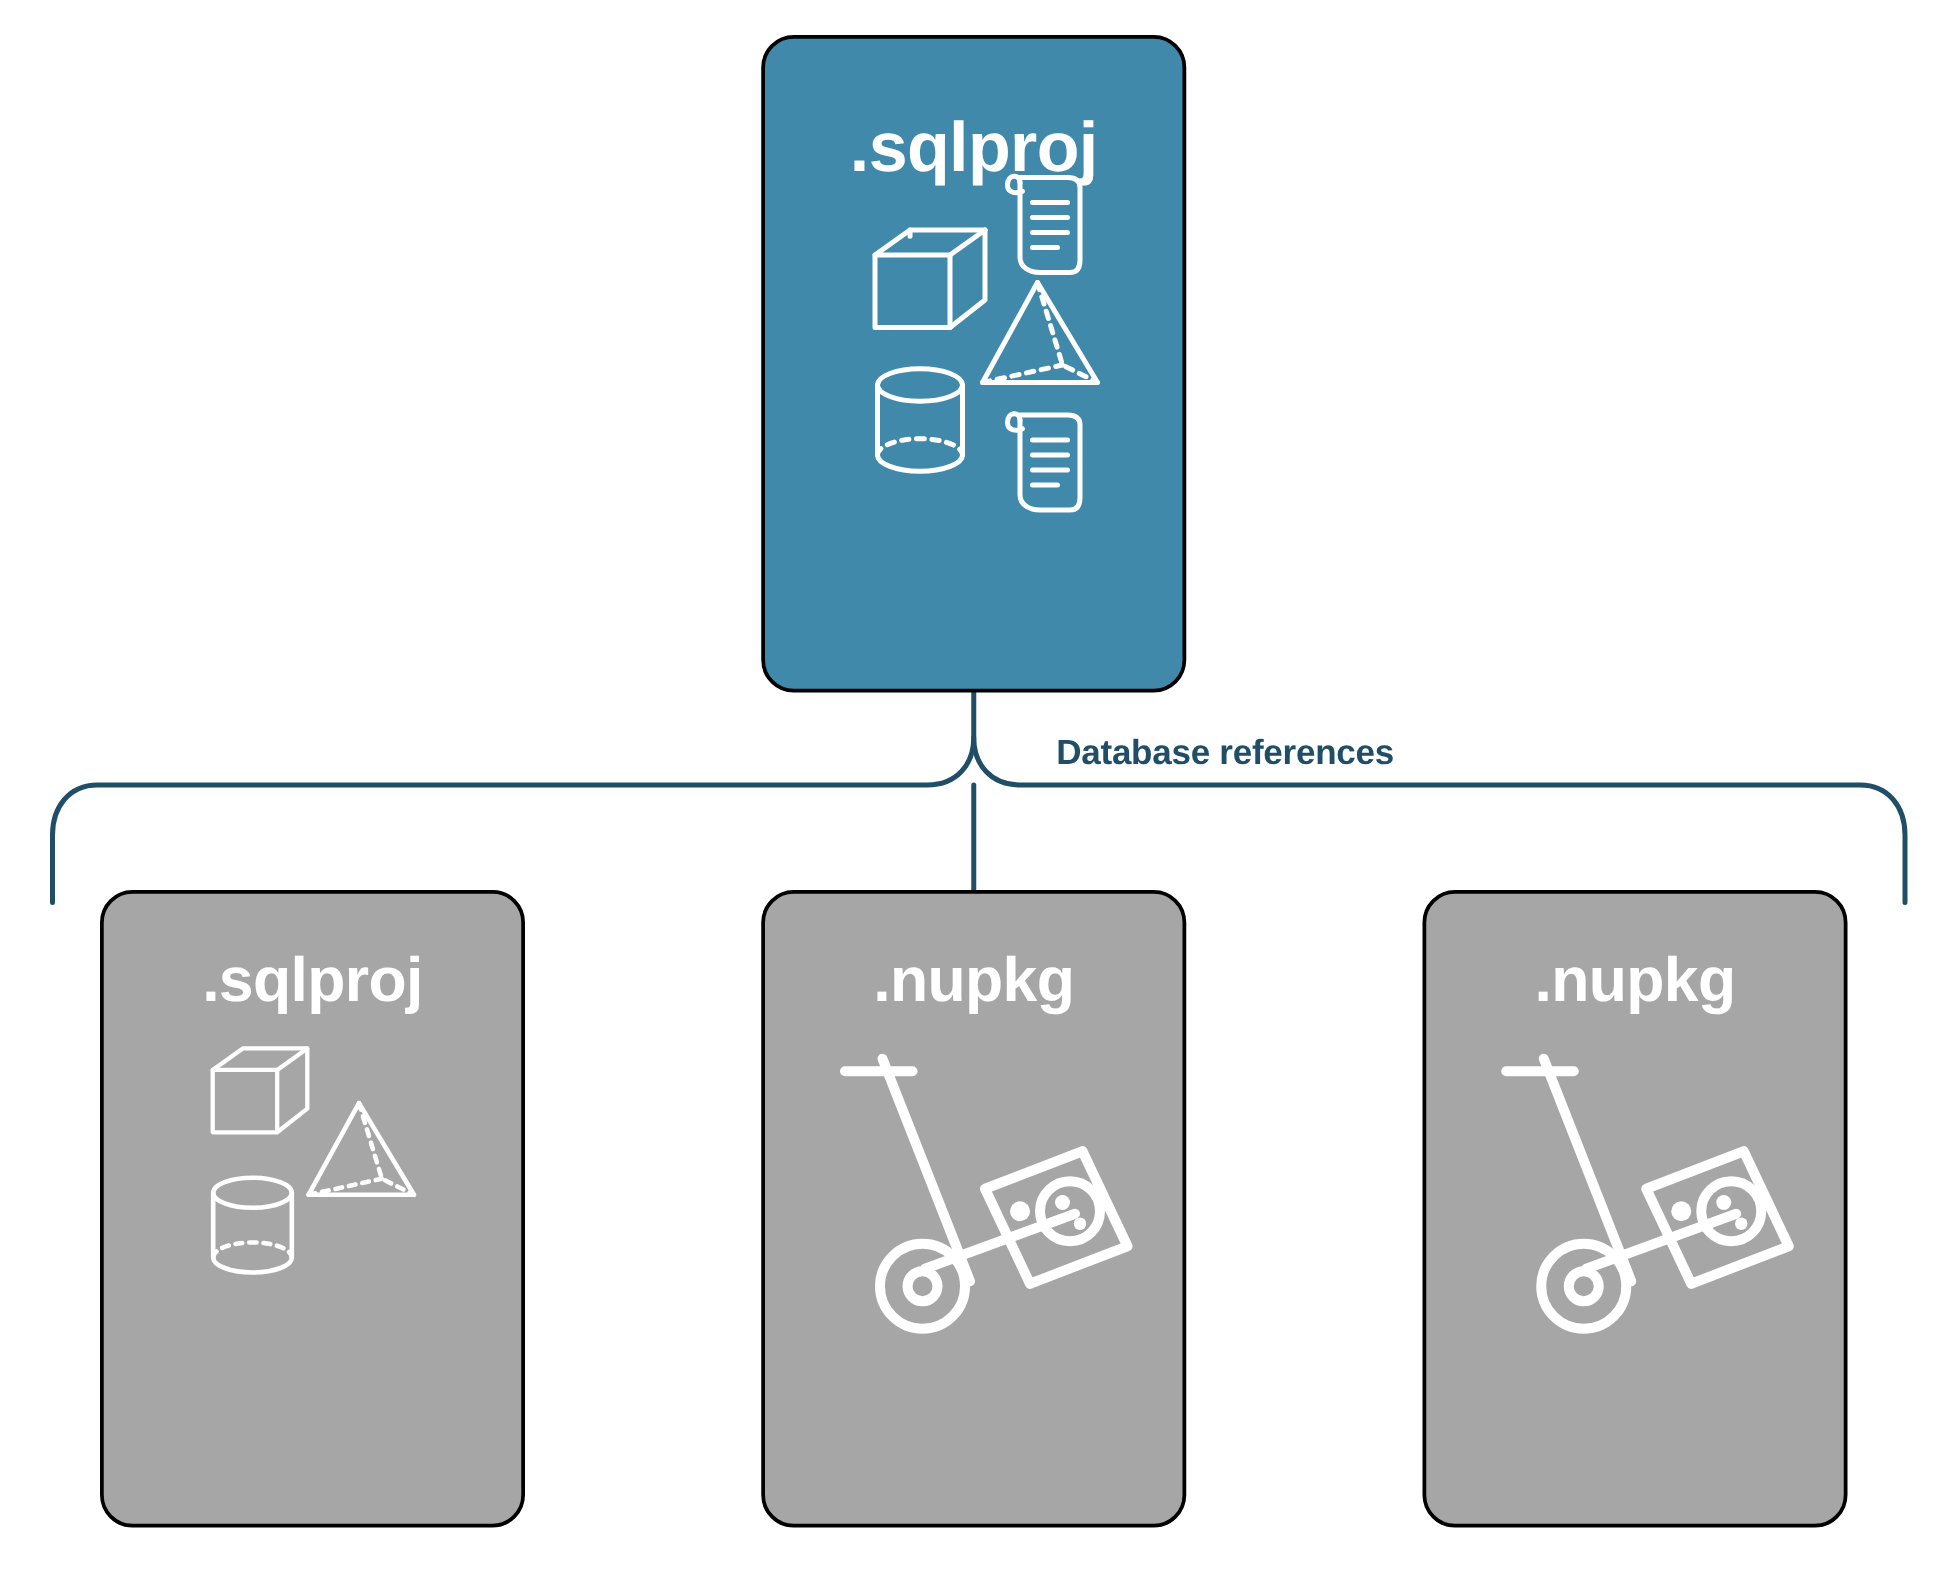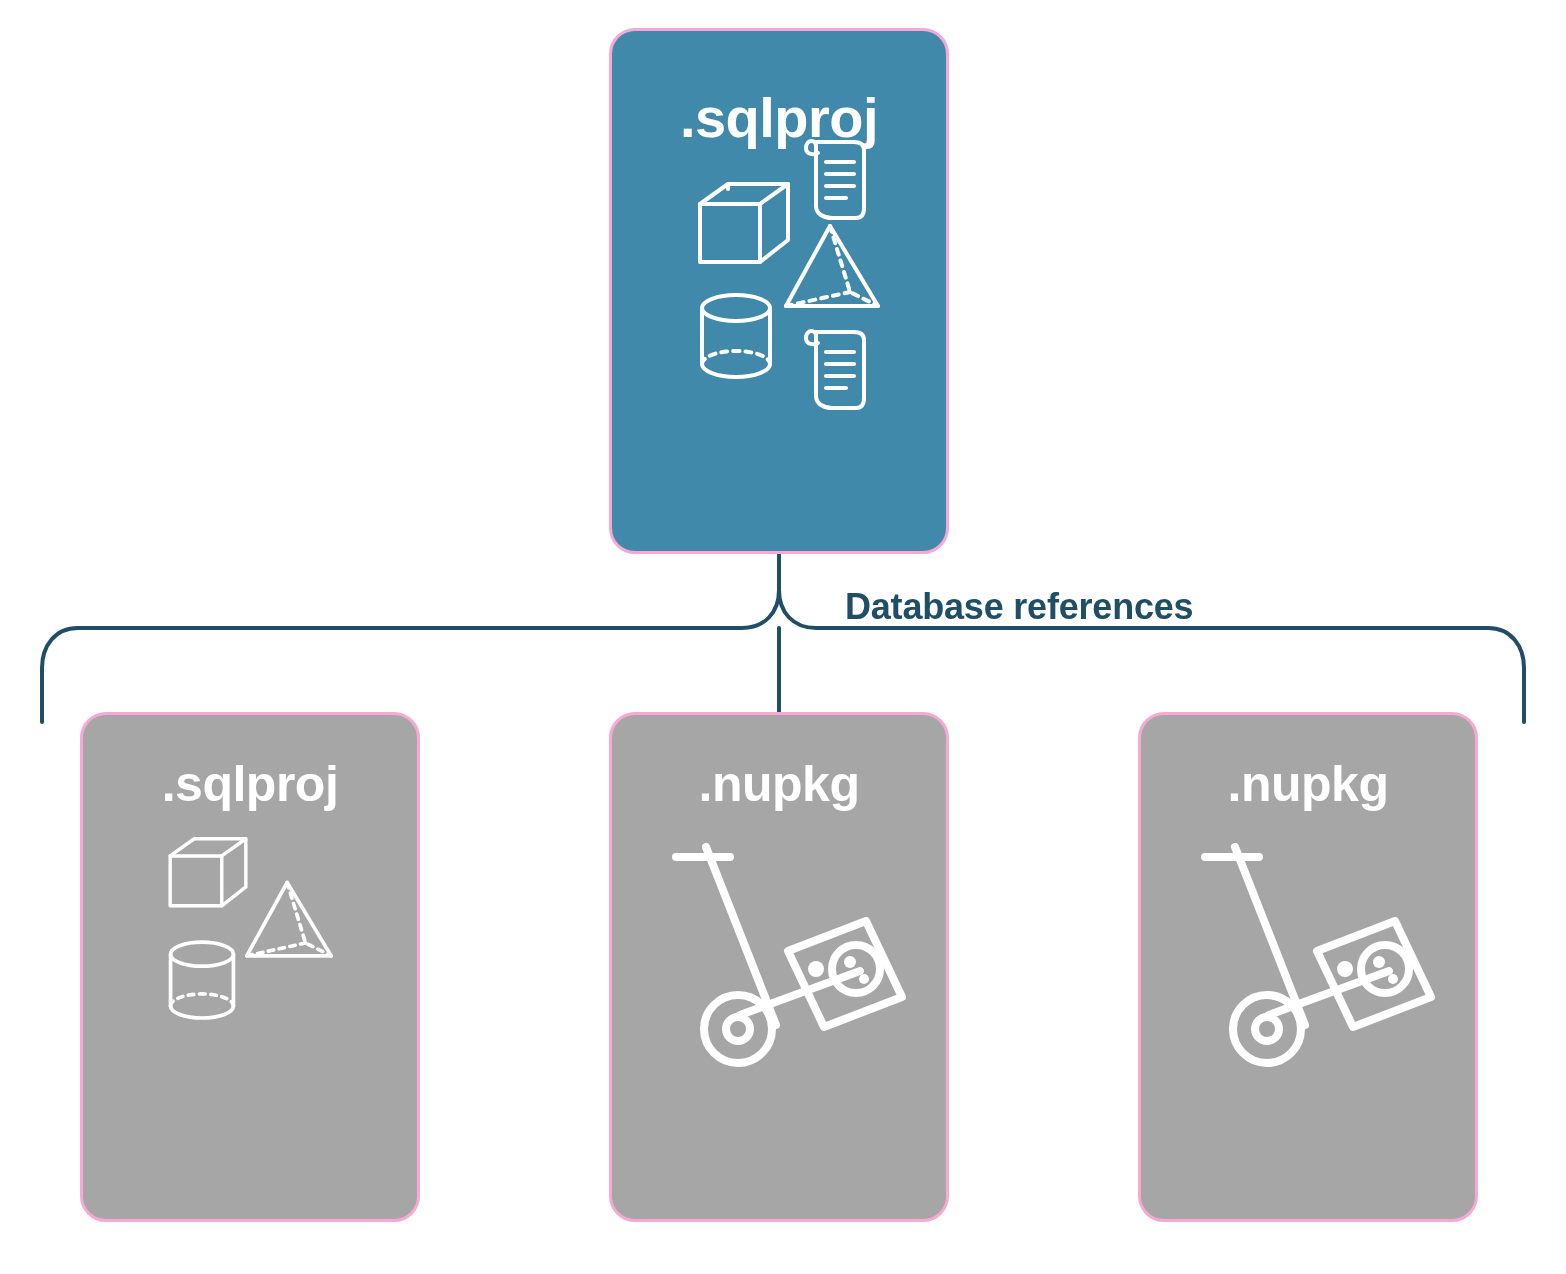--- a/index.html
+++ b/index.html
@@ -22,21 +22,21 @@
     position: absolute;
     left: 0;
     top: 0;
     width: 1566px;
     height: 1274px;
     pointer-events: none;
   }
   .node {
     position: absolute;
     border-radius: 26px;
-    border: 3px solid #f9a8d4;
+    border: 3px solid #000000;
     box-sizing: border-box;
     display: flex;
     flex-direction: column;
     align-items: center;
   }
   .node-title {
     color: #ffffff;
     font-weight: bold;
     letter-spacing: -0.5px;
     text-align: center;
@@ -71,21 +71,21 @@
     width: 100%;
     flex: 1;
   }
   .icon-area svg { position: absolute; }
 
   .edge-label {
     position: absolute;
     left: 845px;
     top: 586px;
     color: #1f4e66;
-    font-size: 36px;
+    font-size: 28px;
     font-weight: bold;
     letter-spacing: -0.2px;
     white-space: nowrap;
   }
 </style>
 </head>
 <body>
 
 <div id="diagram-root">
 

